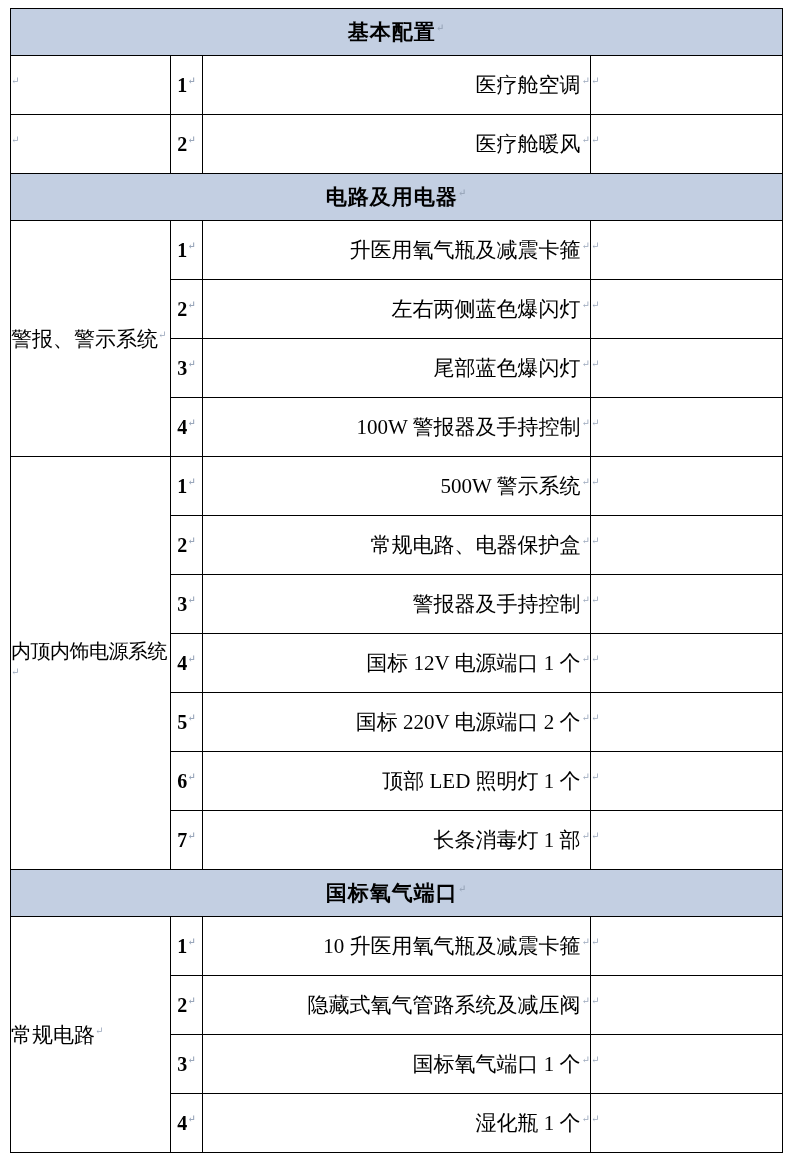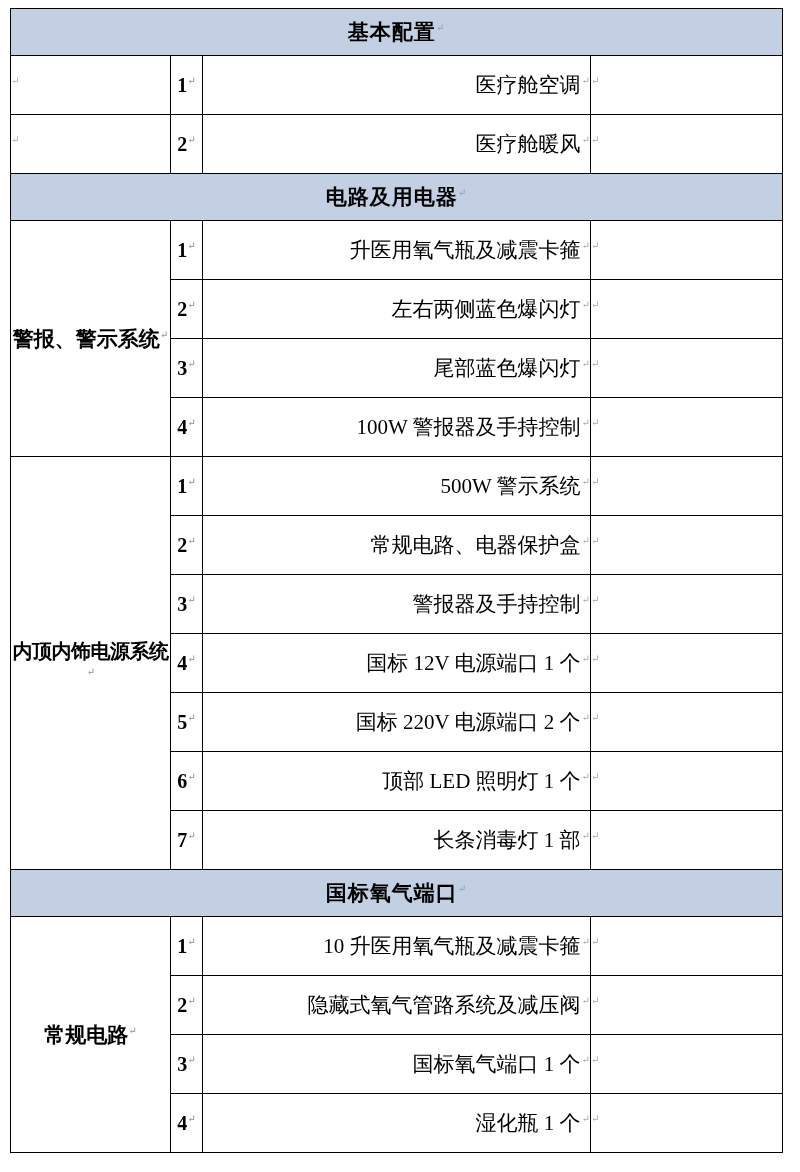--- a/index.html
+++ b/index.html
@@ -38,22 +38,21 @@
 
   .section-row td {
     background: #c3cfe2;
     text-align: center;
     font-weight: bold;
     font-size: 21px;
     height: 46px;
     letter-spacing: 1px;
   }
   .group-cell {
-    text-align: center;
-    font-weight: bold;
+    font-weight: normal;
     font-size: 21px;
     letter-spacing: 0px;
   }
   .group-cell.tight {
     font-size: 20px;
     letter-spacing: -0.5px;
   }
   .num-cell {
     text-align: center;
     font-weight: bold;

